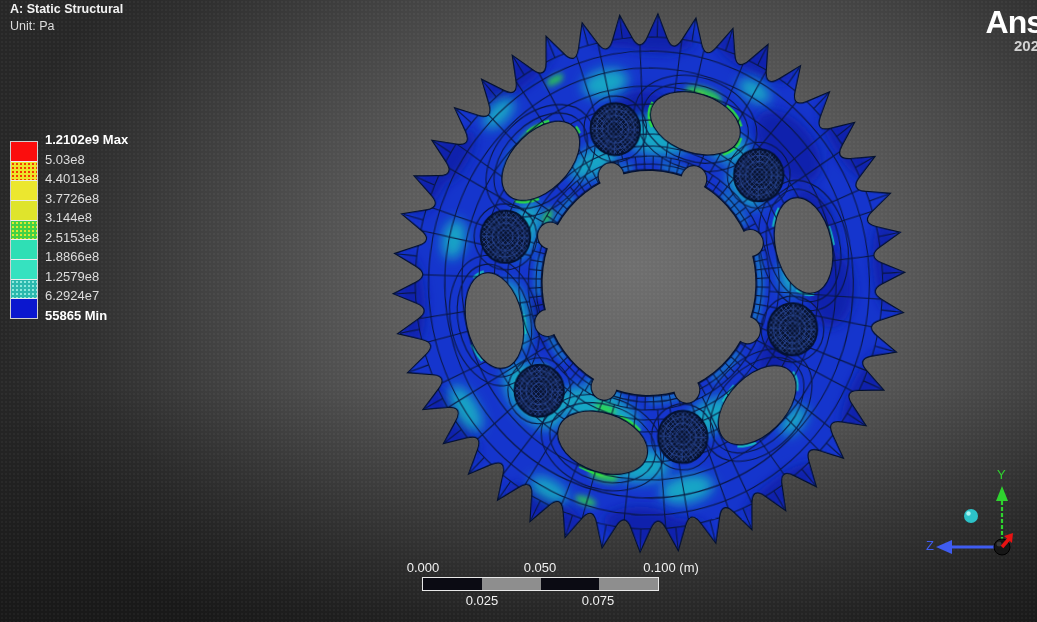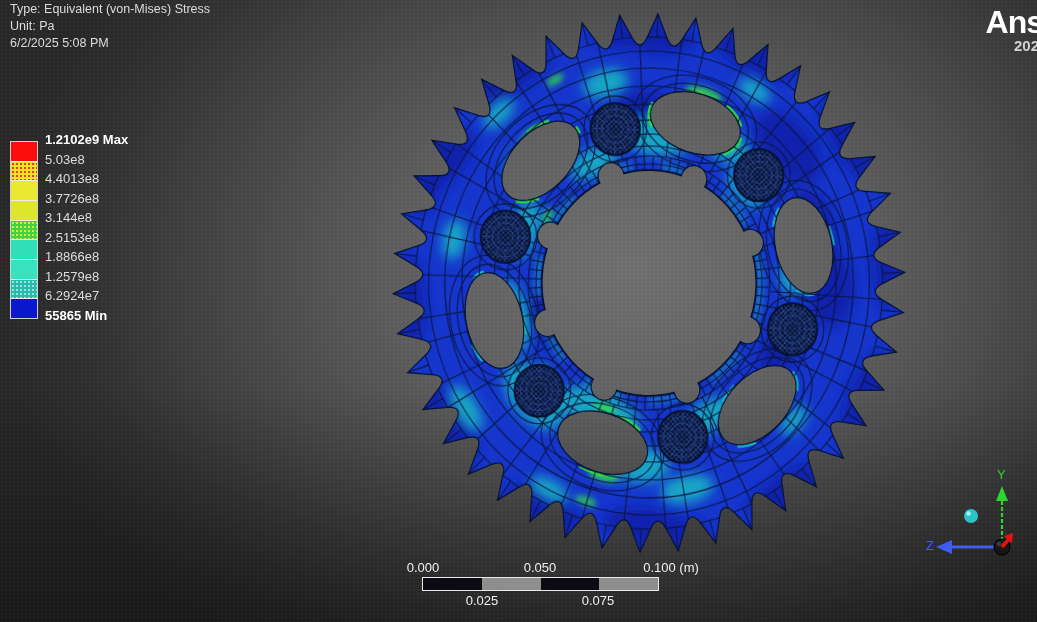--- a/index.html
+++ b/index.html
@@ -479,23 +479,22 @@
           <line x1="152.6" y1="52.9" x2="152.6" y2="66.9" stroke="#2a4898" stroke-width="0.7"></line>
           <line x1="158.6" y1="51.3" x2="165.6" y2="63.4" stroke="#2a4898" stroke-width="0.7"></line>
           <line x1="163" y1="46.9" x2="175.1" y2="53.9" stroke="#2a4898" stroke-width="0.7"></line>
           <circle cx="152.6" cy="40.9" r="26" fill="none" stroke="#03102e" stroke-width="2"></circle>
         </g>
 </g>
     </g>
   </svg>
 
 <div id="info" class="abs">
-  <div>Type: Equivalent (von-Mises) Stress</div>
+  <div class="title">A: Static Structural</div>
   <div>Unit: Pa</div>
-  <div>6/2/2025 5:08 PM</div>
 </div>
 
 <div id="legend-bar" class="abs">
   <div class="band" style="background-color: rgb(251, 13, 13);"></div>
   <div class="band" style="background-color: rgb(238, 227, 43); background-image: radial-gradient(rgb(245, 60, 0) 27%, rgba(0, 0, 0, 0) 32%); background-size: 4px 4px;"></div>
   <div class="band" style="background-color: rgb(236, 231, 47);"></div>
   <div class="band" style="background-color: rgb(223, 228, 44);"></div>
   <div class="band" style="background-color: rgb(67, 209, 69); background-image: radial-gradient(rgb(221, 232, 50) 27%, rgba(0, 0, 0, 0) 32%); background-size: 4px 4px;"></div>
   <div class="band" style="background-color: rgb(47, 223, 181);"></div>
   <div class="band" style="background-color: rgb(54, 226, 192);"></div>

